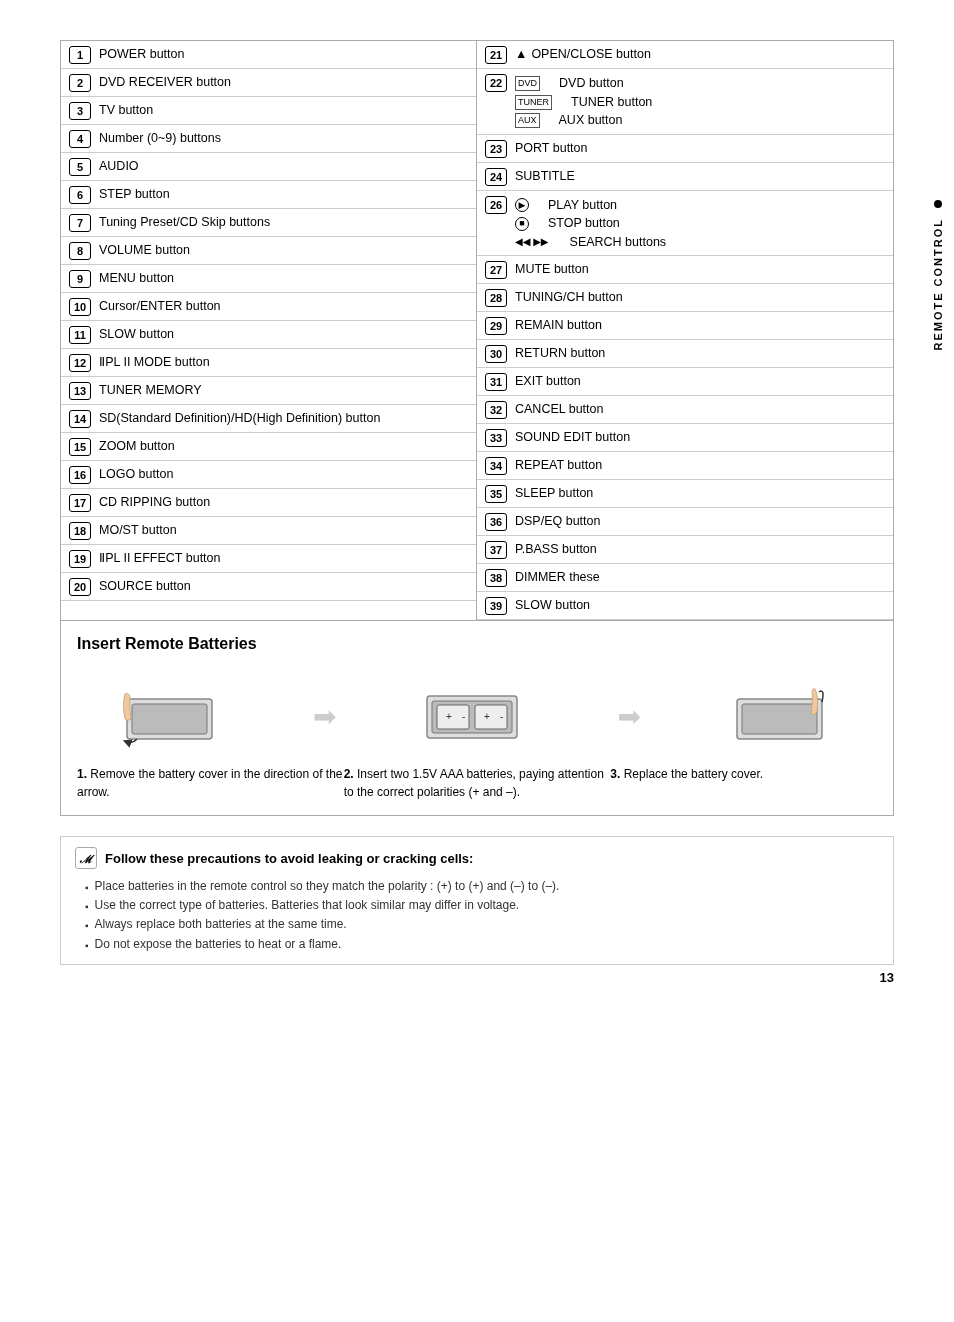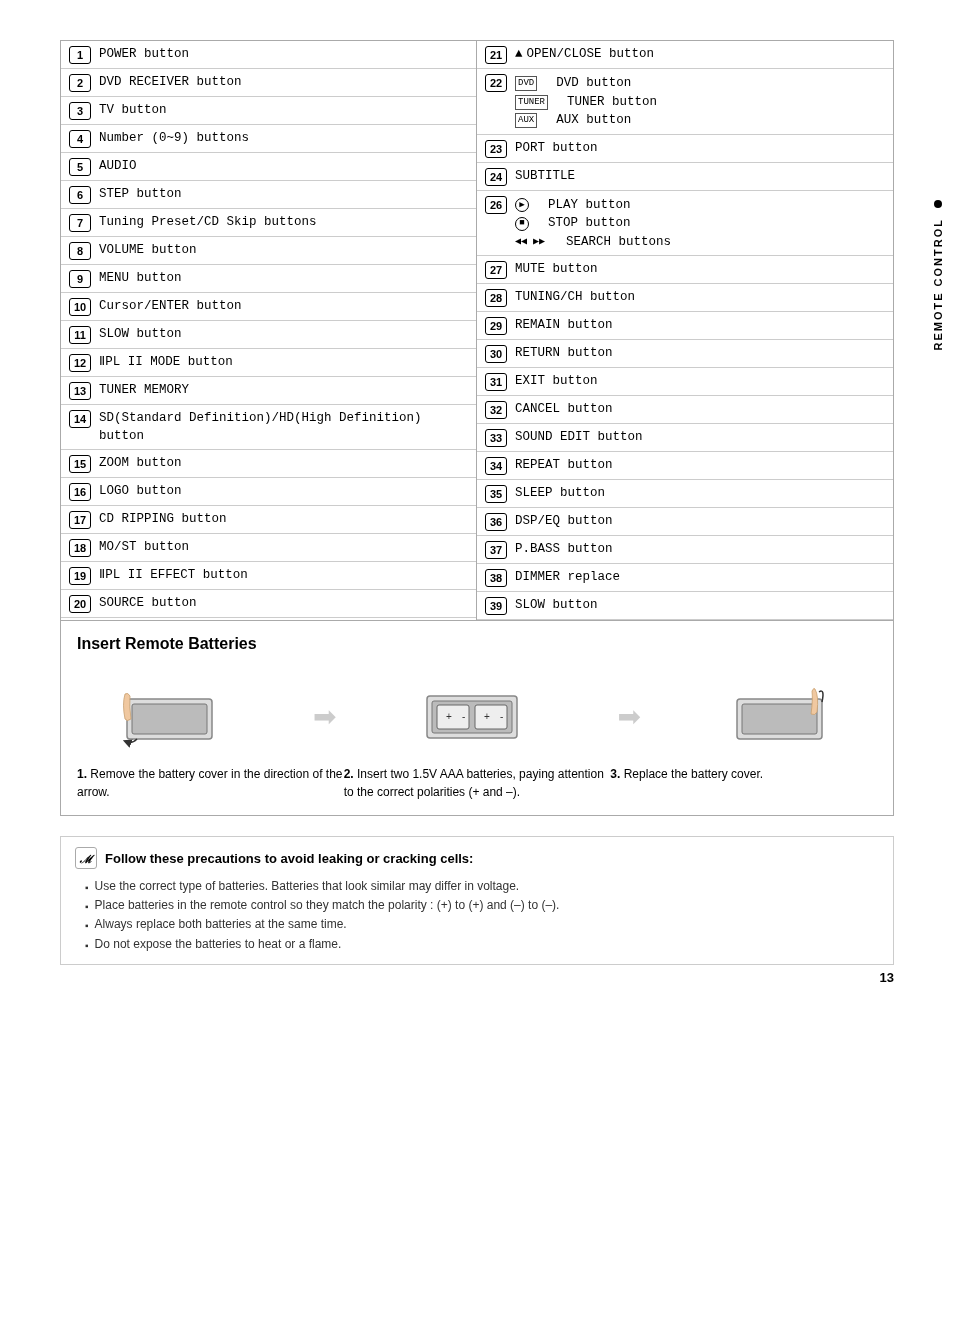--- a/index.html
+++ b/index.html
@@ -86,21 +86,20 @@
       font-weight: bold;
       margin-right: 8px;
       margin-top: 1px;
       flex-shrink: 0;
     }
 
     .item-text {
       font-size: 12.5px;
       line-height: 1.4;
       padding-top: 1px;
-      font-family: Liberation Mono, monospace;
     }
 
     .item-text .sub-item {
       display: flex;
       align-items: center;
       gap: 17px;
       margin-top: 1px;
     }
 
     .badge {
@@ -423,21 +422,21 @@
         <div class="item-row">
           <span class="item-num">36</span>
           <div class="item-text">DSP/EQ button</div>
         </div>
         <div class="item-row">
           <span class="item-num">37</span>
           <div class="item-text">P.BASS button</div>
         </div>
         <div class="item-row">
           <span class="item-num">38</span>
-          <div class="item-text">DIMMER replace</div>
+          <div class="item-text">DIMMER these</div>
         </div>
         <div class="item-row">
           <span class="item-num">39</span>
           <div class="item-text">SLOW button</div>
         </div>
       </div>
 
   </div>
 
   <div class="batteries-section">
@@ -508,22 +507,22 @@
       </div>
     </div>
   </div>
 
   <div class="precautions">
     <div class="precautions-title">
       <span class="note-icon">ℳ</span>
       <span>Follow these precautions to avoid leaking or cracking cells:</span>
     </div>
     <ul id="precautions-list">
+        <li>Place batteries in the remote control so they match the polarity : (+) to (+) and (–) to (–).</li>
         <li>Use the correct type of batteries. Batteries that look similar may differ in voltage.</li>
-        <li>Place batteries in the remote control so they match the polarity : (+) to (+) and (–) to (–).</li>
         <li>Always replace both batteries at the same time.</li>
         <li>Do not expose the batteries to heat or a flame.</li>
       </ul>
   </div>
 
   <div class="page-num">13</div>
 
 </div>
 
 </body></html>

